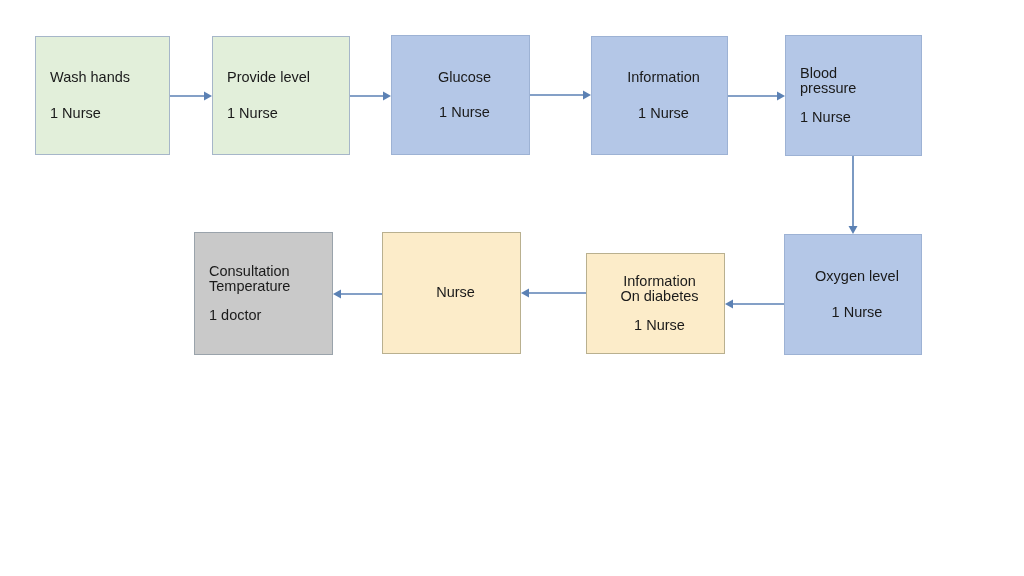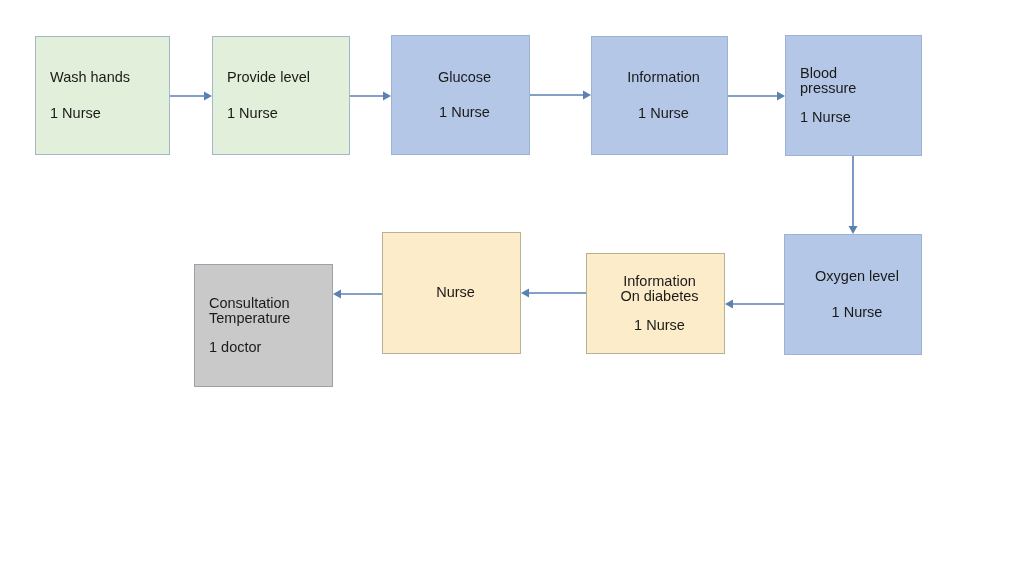--- a/index.html
+++ b/index.html
@@ -161,20 +161,20 @@
       </div>
       <div class="node fill-yellow center" style="left: 586px; top: 253px; width: 139px; height: 101px;">
         <span class="line">Information</span>
         <span class="line">On diabetes</span>
         <span class="gap-sm"></span>
         <span class="role">1 Nurse</span>
       </div>
       <div class="node fill-yellow center" style="left: 382px; top: 232px; width: 139px; height: 122px;">
         <span class="line">Nurse</span>
       </div>
-      <div class="node fill-gray" style="left: 194px; top: 232px; width: 139px; height: 123px; margin-top: 32px;">
+      <div class="node fill-gray" style="left: 194px; top: 232px; width: 139px; height: 123px;">
         <span class="line">Consultation</span>
         <span class="line">Temperature</span>
         <span class="gap-sm"></span>
         <span class="role">1 doctor</span>
       </div>
     </div>
 </div>
 
 </body></html>

